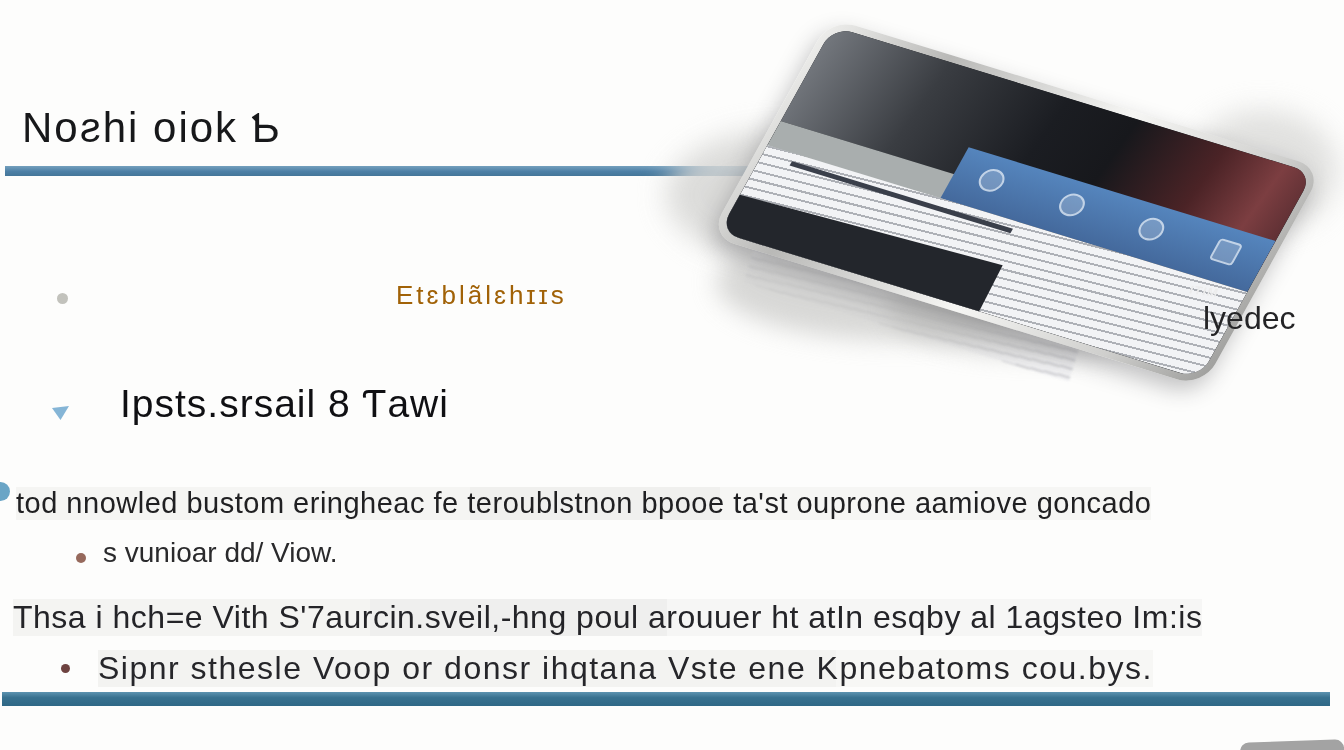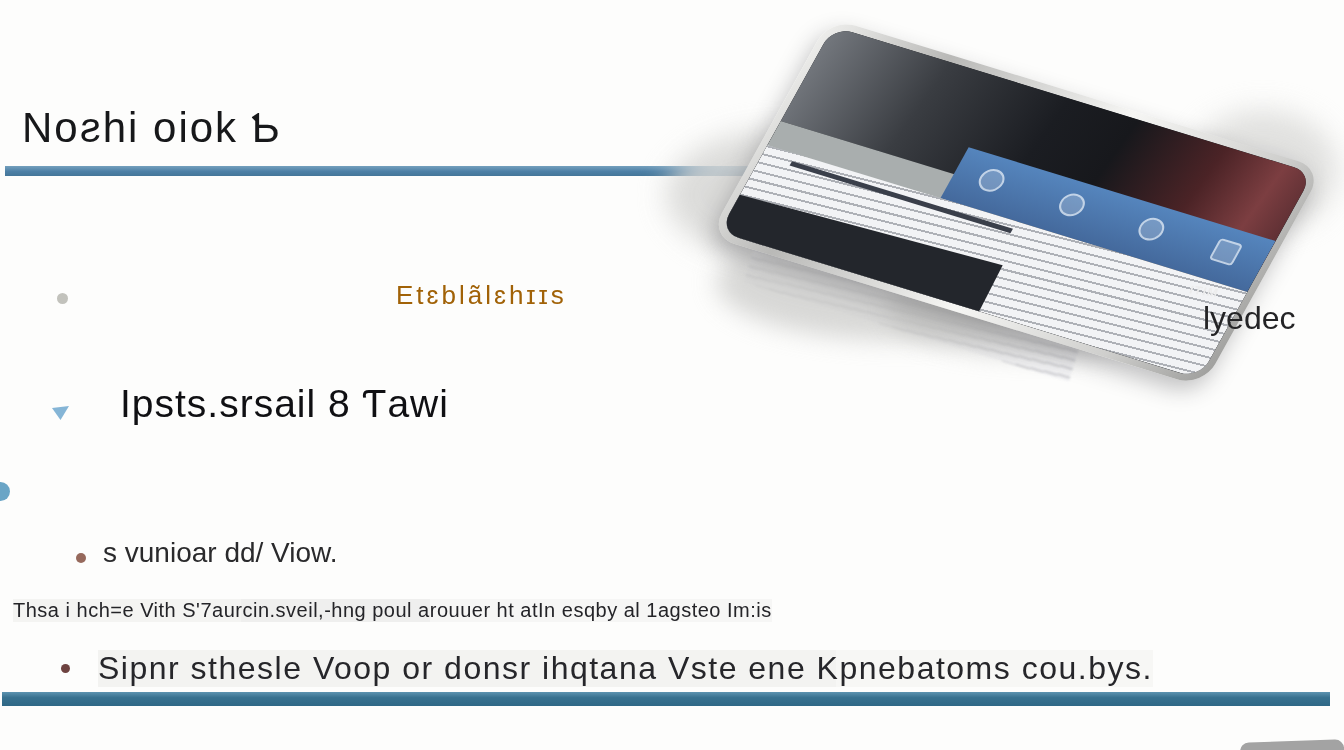--- a/index.html
+++ b/index.html
@@ -34,21 +34,21 @@
   .edge-dot{left:-9px;top:482px;width:19px;height:19px;border-radius:50%;background:#6aa5c6;}
   .line3{
     left:16px;top:487px;font-size:29px;color:#202022;white-space:nowrap;letter-spacing:.5px;
     background:linear-gradient(90deg,#f5f5f3 0 40%,#f0f0ee 40% 62%,#f6f6f4 62%);
   }
 
   .b3-dot{left:76px;top:553px;width:10px;height:10px;border-radius:50%;background:#96695c;}
   .b3-text{left:103px;top:537px;font-size:28px;color:#2a2a2c;white-space:nowrap;}
 
   .line5{
-    left:13px;top:599px;font-size:20px;color:#242428;white-space:nowrap;letter-spacing:.5px;
+    left:13px;top:599px;font-size:32px;color:#242428;white-space:nowrap;letter-spacing:.5px;
     background:linear-gradient(90deg,#f4f4f2 0 30%,#efefee 30% 55%,#f6f6f5 55%);
   }
 
   .b4-dot{left:61px;top:664px;width:9px;height:9px;border-radius:50%;background:#6e4340;}
   .b4-text{
     left:98px;top:650px;font-size:32px;color:#26262a;letter-spacing:1.5px;white-space:nowrap;
     background:linear-gradient(90deg,#f3f3f1 0 70%,#f7f7f5 70%);
     text-align:right;
   }
 
@@ -155,20 +155,21 @@
 
   <div class="abs cap-left">Etɛblãlɛhɪɪs</div>
   <div class="abs cap-right">lyedec</div>
 
   <div class="abs b1-dot"></div>
 
   <div class="abs b2-mark"></div>
   <div class="abs b2-text">Ipsts.srsail 8 Ƭawi</div>
 
   <div class="abs edge-dot"></div>
+  <div class="abs line3">tod nnowled bustom eringheac fe teroublstnon bpooe ta'st ouprone aamiove goncado</div>
 
   <div class="abs b3-dot"></div>
   <div class="abs b3-text">s vunioar dd/ Viow.</div>
 
   <div class="abs line5">Thsa i hch=e Vith S'7aurcin.sveil,-hng poul arouuer ht atIn esqby al 1agsteo Im:is</div>
 
   <div class="abs b4-dot"></div>
   <div class="abs b4-text">Sipnr sthesle Voop or donsr ihqtana Vste ene Kpnebatoms cou.bys.</div>
 
   <div class="abs bottom-bar"></div>

